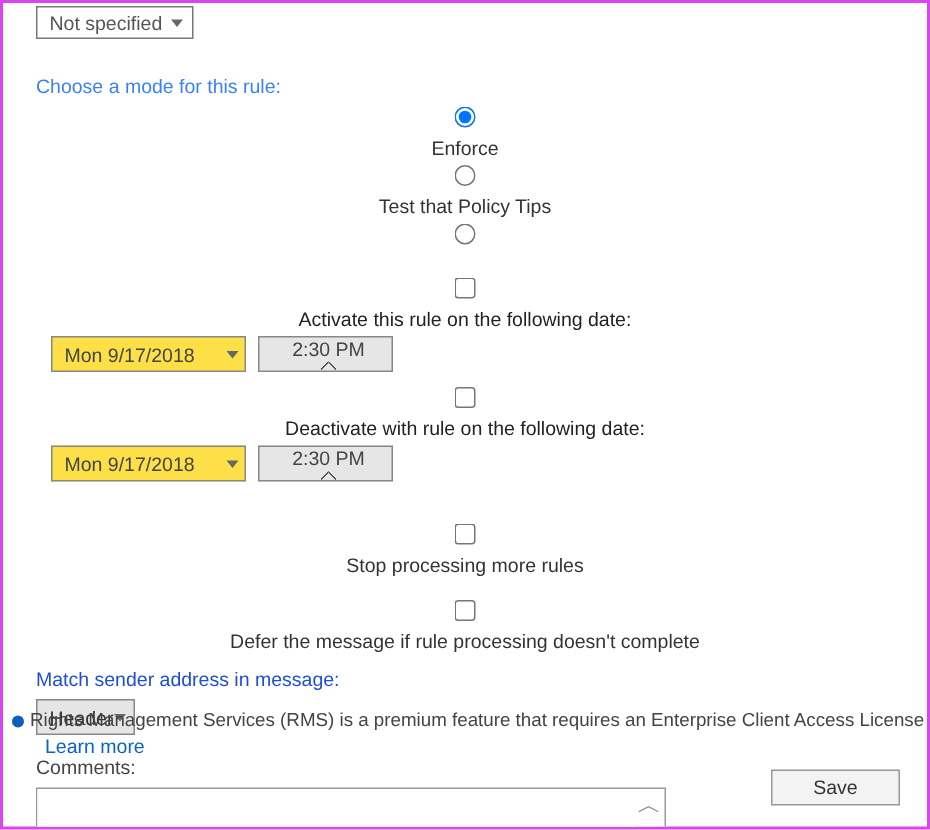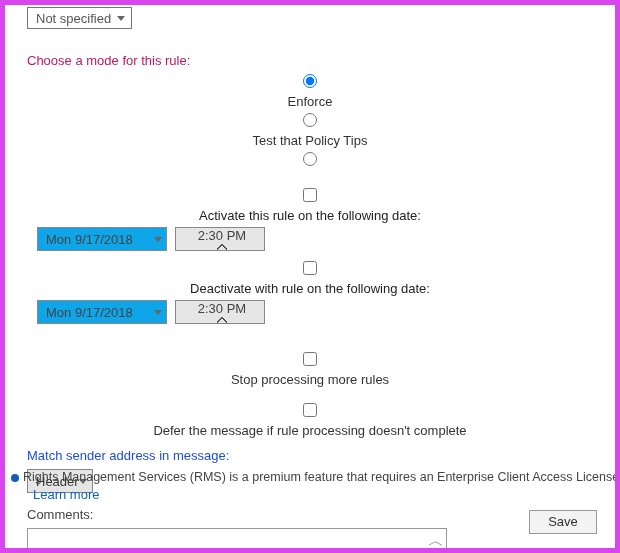--- a/index.html
+++ b/index.html
@@ -6,21 +6,21 @@
   body {
     margin: 0;
     font-family: "Segoe UI", Arial, sans-serif;
     font-size: 13px;
     color: #333;
     background: #fff;
   }
   .frame {
     width: 620px;
     height: 553px;
-    border: 5px solid #d946ef;
+    border: 2px solid #d946ef;
     padding: 0 0 0 0;
     position: relative;
     overflow: hidden;
   }
   .content {
     padding: 0 22px 0 22px;
   }
   .top-select {
     border: 1px solid #777;
     display: inline-flex;
@@ -34,21 +34,21 @@
     height: 22px;
   }
   .caret-down {
     width: 0; height: 0;
     border-left: 4px solid transparent;
     border-right: 4px solid transparent;
     border-top: 5px solid #666;
     display: inline-block;
   }
   .label {
-    color: #be185d;
+    color: #3b82f6;
     margin: 10px 0 6px 0;
   }
   .radio-row, .check-row {
     display: flex;
     align-items: center;
     gap: 6px;
     margin: 4px 0;
     flex-direction: column;
   }
   input[type=radio], input[type=checkbox] {
@@ -66,21 +66,21 @@
     border:1px solid #888;
     height:24px;
     display:flex;
     align-items:center;
     justify-content:space-between;
     padding: 0 4px 0 8px;
     background: #eee;
     font-size: 13px;
     color:#444;
   }
-  .date-combo { width: 130px; background:#0ea5e9; }
+  .date-combo { width: 130px; background:#fde047; }
   .time-combo { width: 90px; background:#e6e6e6;flex-direction:column; }
   .chev-v {
     width:10px; height:6px; display:inline-block;
     background:
       linear-gradient(135deg, transparent 45%, #555 45% 55%, transparent 55%) left/50% 100% no-repeat,
       linear-gradient(-135deg, transparent 45%, #555 45% 55%, transparent 55%) right/50% 100% no-repeat;
   }
   .section-gap { height: 14px; }
   .match-label { color:#1d4ed8; }
   .small-select { width: 66px; background:#e5e5e5; margin-top:4px; margin-bottom:8px; font-size:13px; color:#333; padding-right:6px; }
@@ -129,21 +129,21 @@
     color:#0a63c4;
     font-size:13px;
     cursor:pointer;
   }
   .save-btn {
     position:absolute;
     right:18px;
     bottom:14px;
     border:1px solid #999;
     background:#f3f3f3;
-    width:68px;
+    width:86px;
     height:24px;
     font-size:13px;
     color:#333;
     text-align:center;
     line-height:22px;
     cursor:pointer;
   }
 </style>
 </head>
 <body>

